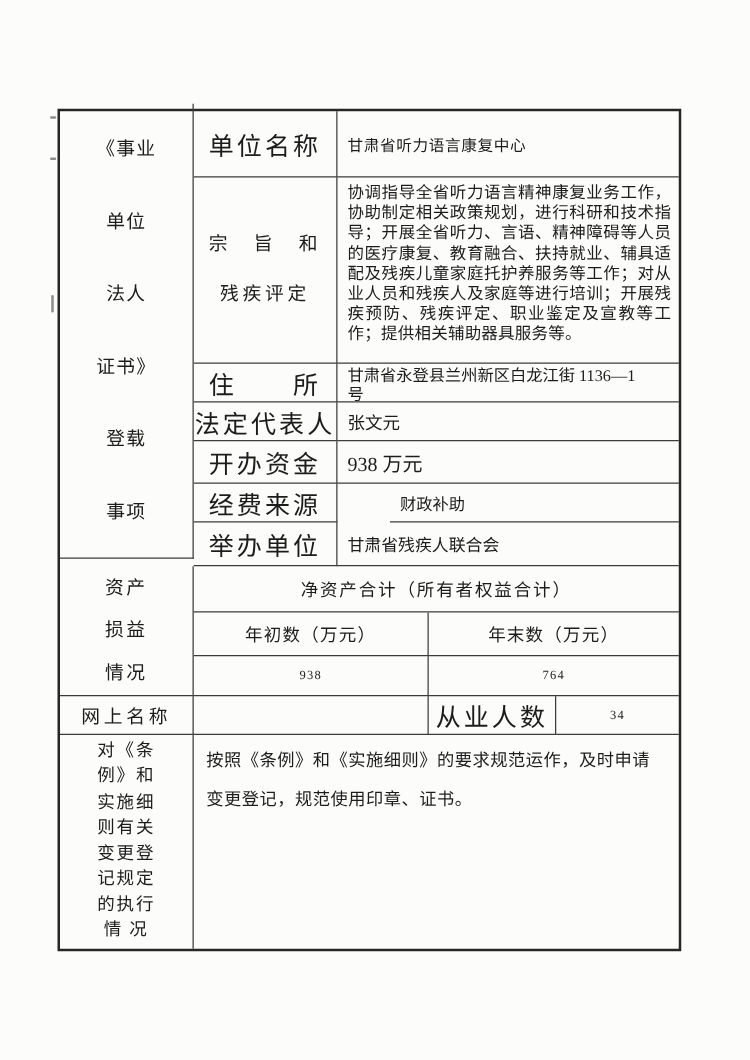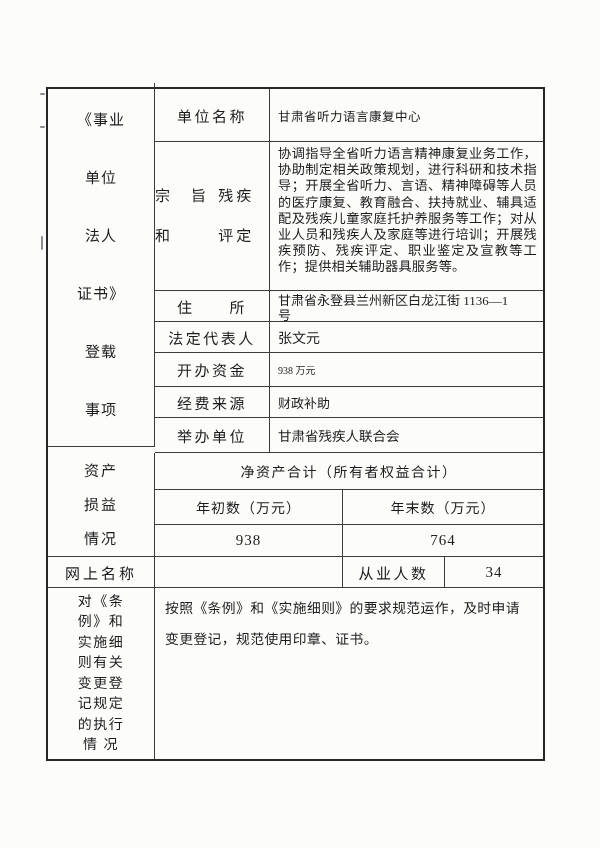--- a/index.html
+++ b/index.html
@@ -40,44 +40,44 @@
   }
   .no-r{border-right:none;}
   .no-b{border-bottom:none;}
 
   
   .vhead{flex-direction:column;font-size:15px;letter-spacing:1px;line-height:28px;transform:translateY(-6px);gap:30px;}
   .ahead{flex-direction:column;font-size:15px;letter-spacing:2px;line-height:34px;}
   .chead{flex-direction:column;font-size:14px;letter-spacing:1.5px;line-height:20.5px;}
 
   
-  .lbl{font-size:15px;letter-spacing:2.5px;}
-  .lbl-2line{flex-direction:row;font-size:15px;letter-spacing:3px;line-height:40px;}
+  .lbl{font-size:20px;letter-spacing:2.5px;}
+  .lbl-2line{flex-direction:column;font-size:15px;letter-spacing:3px;line-height:40px;}
 
   
   .val{justify-content:flex-start;padding-left:8px;font-size:13px;text-align:right;}
   .val-unit{font-size:12.5px;letter-spacing:0.5px;}
   .val-rep{font-size:14px;}
-  .val-money{font-size:10px;}
+  .val-money{font-size:16px;}
   .val-fund{font-size:13px;}
   .val-org{font-size:13.5px;}
   .para{
     display:block;align-items:unset;
     padding:4px 6px 0 8px;
     font-size:13.2px;line-height:16.2px;
     text-align:justify;letter-spacing:0.2px;
   }
   .addr{
     display:block;align-items:unset;
     padding:2px 26px 0 8px;
     font-size:13px;line-height:15px;
   }
   .net-hd{font-size:14px;letter-spacing:1.5px;}
   .ylabel{font-size:14px;letter-spacing:1px;}
-  .numv{font-size:15px;letter-spacing:1px;}
+  .numv{font-size:10px;letter-spacing:1px;}
   .comp-para{
     display:block;align-items:unset;
     padding:6px 18px 0 10px;
     font-size:13.8px;line-height:30.5px;
     letter-spacing:0.4px;
   }
 </style>
 </head>
 <body>
 
@@ -110,21 +110,21 @@
     <div class="cell lbl" style="grid-column:2/3;grid-row:3/4;">住　　所</div>
     <div class="cell addr no-r" style="grid-column:3/6;grid-row:3/4;">甘肃省永登县兰州新区白龙江街 1136—1号</div>
 
     <div class="cell lbl" style="grid-column:2/3;grid-row:4/5;">法定代表人</div>
     <div class="cell lbl" style="grid-column:2/3;grid-row:5/6;">开办资金</div>
 
     <div class="cell val val-rep no-r" style="grid-column:3/6;grid-row:4/5;">张文元</div>
     <div class="cell val val-money no-r" style="grid-column:3/6;grid-row:5/6;">938 万元</div>
 
     <div class="cell lbl" style="grid-column:2/3;grid-row:6/7;">经费来源</div>
-    <div class="cell val val-fund no-r" style="grid-column:3/6;grid-row:6/7;">财政补助</div>
+    <div class="cell val val-fund no-r" style="grid-column:3/6;grid-row:6/7;margin-left:42px;">财政补助</div>
 
     <div class="cell lbl" style="grid-column:2/3;grid-row:7/8;">举办单位</div>
     <div class="cell ahead" style="grid-column:1/2;grid-row:8/11;">
       <span>资产</span>
       <span>损益</span>
       <span>情况</span>
     </div>
 
     <div class="cell val val-org no-r" style="grid-column:3/6;grid-row:7/8;">甘肃省残疾人联合会</div>
 

